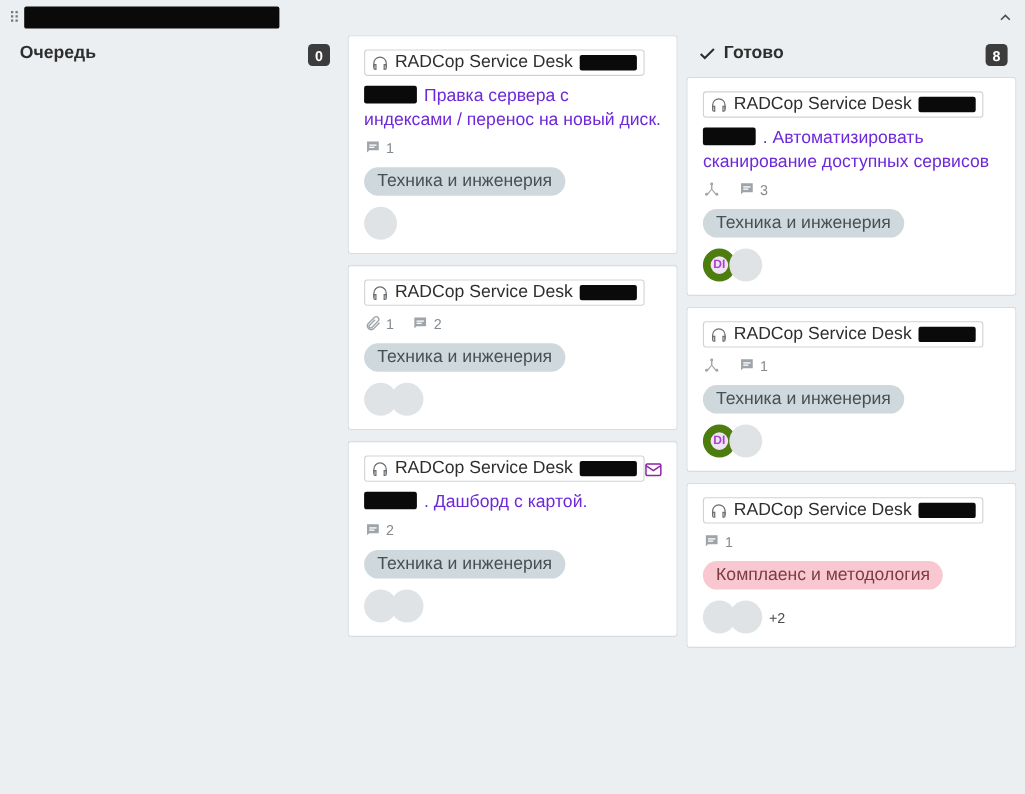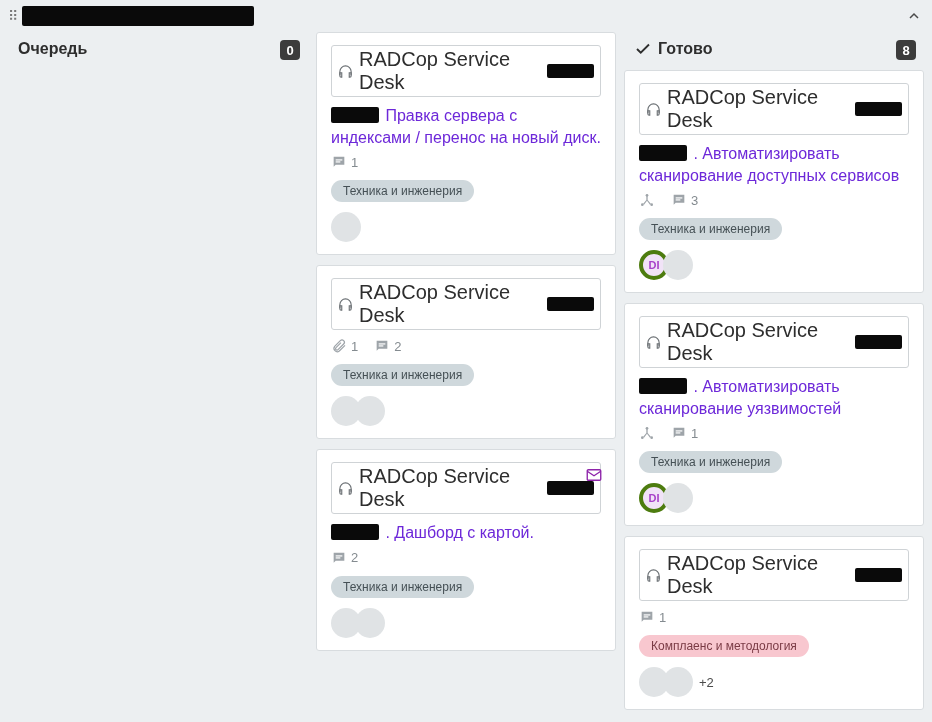--- a/index.html
+++ b/index.html
@@ -11,36 +11,36 @@
 .spacer { flex: 1; }
 .chevron { color: #4b4b4b; }
 .columns { display: flex; gap: 8px; padding: 0 8px 8px 8px; height: calc(100% - 32px); align-items: stretch; }
 .column { flex: 1; min-width: 0; display: flex; flex-direction: column; }
 .col-header { display: flex; padding: 8px 8px 10px 10px; font-size: 16px; font-weight: 600; color: #2e2e2e; }
 .col-header .check { margin-right: 6px; stroke: #2e2e2e; }
 .col-count { background: #3c3c3c; color: #fff; font-size: 13px; font-weight: 700; border-radius: 4px; min-width: 20px; height: 20px; display: inline-flex; align-items: center; justify-content: center; padding: 0 5px; }
 .cards { display: flex; flex-direction: column; gap: 10px; overflow: hidden; }
 .card { background: #fff; border: 1px solid #d8dcdf; border-radius: 3px; padding: 12px 14px 12px 14px; }
 .project-row { display: flex; align-items: center; gap: 6px; margin-bottom: 8px; position: relative; }
-.project-chip { display: inline-flex; align-items: center; gap: 6px; border: 1px solid #cfd3d6; border-radius: 3px; padding: 2px 6px; font-size: 20px; color: #2e2e2e; }
+.project-chip { display: inline-flex; align-items: center; gap: 6px; border: 1px solid #cfd3d6; border-radius: 3px; padding: 2px 6px; font-size: 16px; color: #2e2e2e; }
 .headphones-icon { width: 15px; height: 15px; }
 .proj-redact { width: 52px; height: 14px; }
 .mail-icon { position: absolute; right: -2px; top: 4px; color: #8e24aa; }
 .title-line { font-size: 16px; line-height: 1.35; color: #6d28d9; margin-bottom: 6px; }
 .title-line .key-redact { display: inline-block; width: 48px; height: 16px; vertical-align: -2px; margin-right: 2px; }
 .meta-row { display: flex; align-items: center; gap: 16px; color: #848b90; margin: 6px 0 10px 0; font-size: 13px; }
 .meta-item { display: inline-flex; align-items: center; gap: 4px; }
 .tag-row { margin-bottom: 10px; }
-.tag { display: inline-block; border-radius: 14px; padding: 4px 12px; font-size: 12px; }
+.tag { display: inline-block; border-radius: 14px; padding: 4px 12px; font-size: 16px; }
 .tag.tech { background: #cfd8dc; color: #455055; }
 .tag.comp { background: #f8c7cf; color: #7a3b45; }
 .avatars { display: flex; align-items: center; }
 .avatar { width: 30px; height: 30px; border-radius: 50%; background: #e0e3e5; display: inline-flex; align-items: center; justify-content: center; font-size: 11px; font-weight: 600; color: #a842c9; margin-left: -6px; }
 .avatar:first-child { margin-left: 0; }
-.avatar.di { background: #f1e3f7; border: 4px solid #4d7c0f; }
+.avatar.di { background: #f1e3f7; border: 7px solid #4d7c0f; }
 .more-count { font-size: 13px; color: #4b4b4b; margin-left: 6px; }
 svg { display: block; }
 </style>
 </head>
 <body>
 
 <div class="board-header">
   <span class="grip">⠿</span>
   <span class="board-title redacted"></span>
   <span class="spacer"></span>
@@ -224,21 +224,20 @@
                 <svg class="headphones-icon" viewBox="0 0 24 24" fill="none" stroke="#6a6f73" stroke-width="1.8">
                   <path d="M3 18v-6a9 9 0 0 1 18 0v6"></path>
                   <path d="M21 19a2 2 0 0 1-2 2h-1v-7h3z"></path>
                   <path d="M3 19a2 2 0 0 0 2 2h1v-7H3z"></path>
                 </svg>
               </span>
               <span>RADCop Service Desk</span>
               <span class="redacted proj-redact"></span>
             </span>
           </div>
-          <div class="title-line"><span class="redacted key-redact"></span> . Автоматизировать сканирование уязвимостей</div>
           <div class="meta-row">
             <span class="meta-item">
               <svg width="16" height="16" viewBox="0 0 24 24" fill="#9ea4a9">
                 <circle cx="12" cy="5" r="2"></circle>
                 <circle cx="5" cy="19" r="2"></circle>
                 <circle cx="19" cy="19" r="2"></circle>
                 <path d="M11 6h2v6h-2z"></path>
                 <path d="M6 18l5-6h2l5 6-1.5 1L12 13l-4.5 6z"></path>
               </svg>
             </span>

